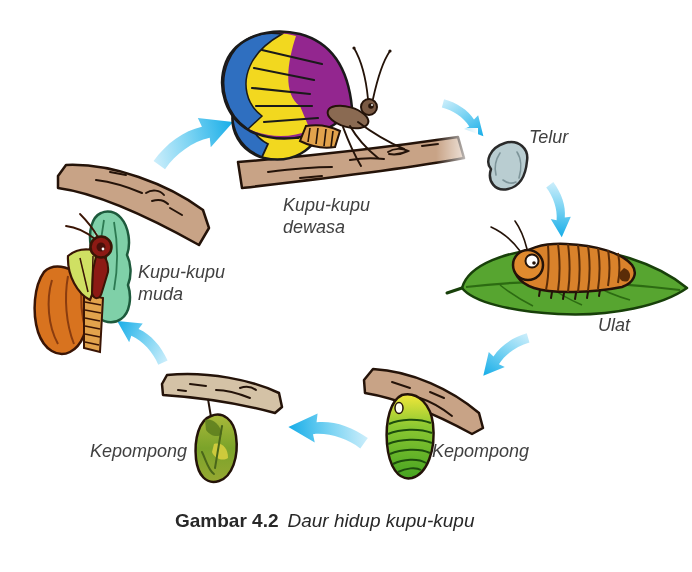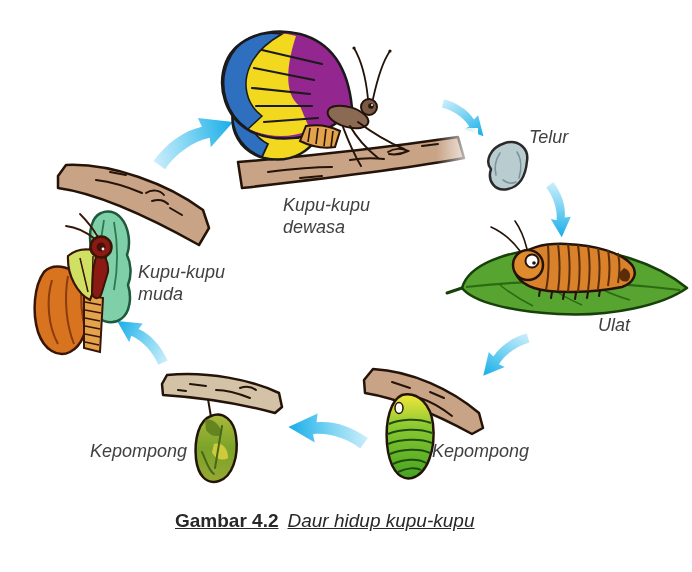--- a/index.html
+++ b/index.html
@@ -20,21 +20,20 @@
     font-style:italic;
   }
   .caption{
     position:absolute;
     left:175px;top:502px;
     font-size:19px;
     color:#282828;
     display:flex;
     gap:9px;
     align-items:baseline;
-    text-decoration:underline;
   }
   .caption .cap-num{font-weight:bold;}
   .caption .cap-title{font-style:italic;margin-top:8px;}
 </style>
 </head>
 <body>
 
 <div class="page">
 
   <svg class="art" width="692" height="572" viewBox="0 0 692 572">

